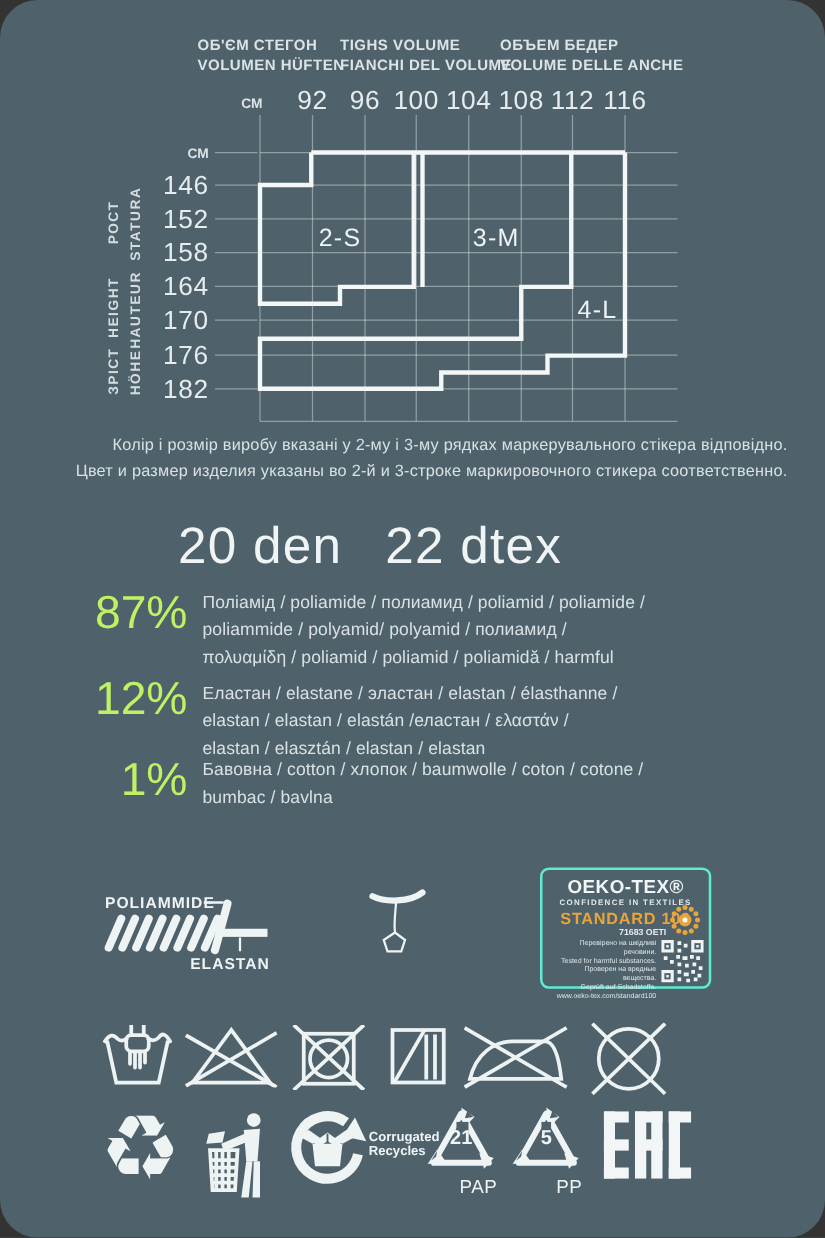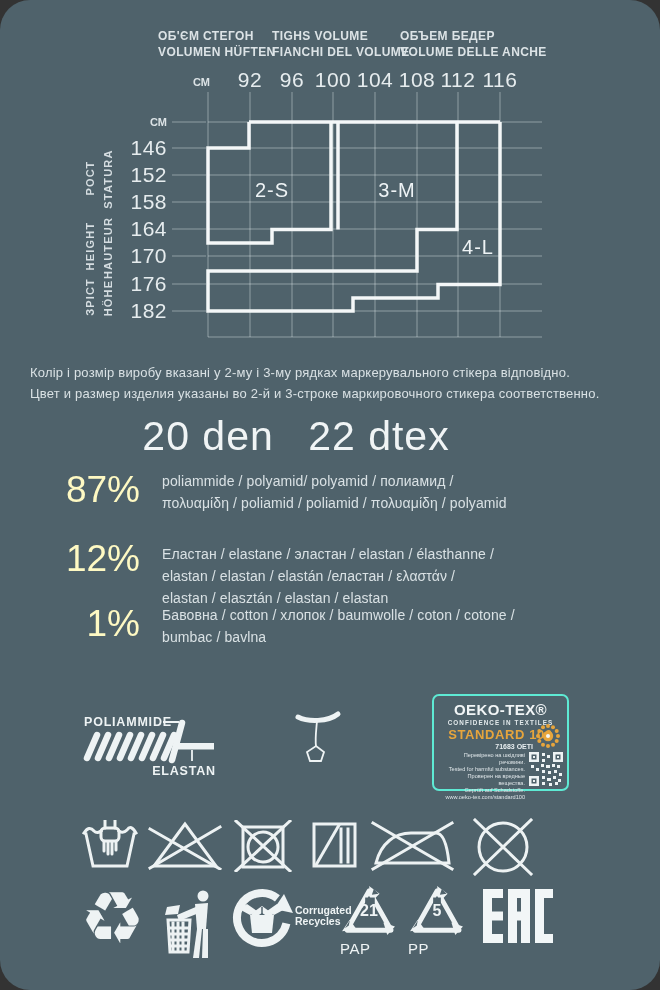--- a/index.html
+++ b/index.html
@@ -20,42 +20,42 @@
   .abs{position:absolute;}
   svg text{fill:var(--ink);}
   .hdr{font-size:12px;font-weight:600;letter-spacing:.4px;fill:#dce3e6;}
   .numtop{font-size:21px;letter-spacing:.5px;fill:#e6ecee;}
   .numleft{font-size:21px;letter-spacing:.5px;fill:#e6ecee;}
   .unit{font-size:11px;font-weight:600;fill:#dce3e6;}
   .rot{font-size:11px;font-weight:600;letter-spacing:1.2px;fill:#d5dde1;}
   .sizelbl{font-size:20px;letter-spacing:1px;fill:#eef3f5;}
   .grid{stroke:rgba(235,242,244,.42);stroke-width:1;fill:none;}
   .thick{stroke:#f4f7f8;stroke-width:3.5;fill:none;}
-  .notes{top:362px;left:30px;width:600px;text-align:left;
+  .notes{top:345px;left:30px;width:600px;text-align:right;
          font-size:13px;line-height:21px;letter-spacing:.2px;color:var(--ink-dim);}
   .density{top:413px;left:0;width:592px;text-align:center;font-size:41px;
            color:#f0f4f5;letter-spacing:1px;}
   .density span{margin:0 11px;}
-  .comp-pct{left:40px;width:100px;text-align:right;font-size:37px;color:#fef9c3;}
+  .comp-pct{left:50px;width:100px;text-align:right;font-size:37px;color:#bef264;}
   .comp-txt{left:162px;width:398px;font-size:14px;line-height:21.8px;color:var(--ink-dim);letter-spacing:.1px;}
   .care{stroke:#edf2f3;stroke-width:3;fill:none;stroke-linecap:square;}
   .care-round{stroke-linecap:round;}
   .solid{fill:#edf2f3;stroke:none;}
   .badge{top:694px;left:432px;width:137px;height:97px;border:2px solid #5eead4;
          border-radius:7px;box-sizing:border-box;text-align:center;}
   .badge-brand{font-size:15px;font-weight:bold;letter-spacing:.4px;margin-top:5px;color:#f1f5f6;}
   .badge-tag{font-size:6.3px;font-weight:bold;letter-spacing:1.1px;margin-top:1px;color:#e3eaec;}
   .badge-std{font-size:13px;font-weight:bold;letter-spacing:.6px;color:var(--accent);margin-top:1px;}
   .badge-num{font-size:7px;font-weight:bold;color:#e8eef0;text-align:right;padding-right:34px;margin-top:1px;}
   .badge-bottom{display:flex;align-items:flex-start;padding:2px 4px 0 6px;}
   .badge-statements{flex:1;text-align:right;font-size:5.6px;line-height:7px;color:#dfe6e9;}
   .mobius{font-family:"DejaVu Sans", sans-serif;font-size:72px;line-height:76px;color:#eef3f4;}
   .corr-txt{font-size:10.5px;line-height:11px;font-weight:700;color:#eef3f4;}
   .tri-num{font-size:16px;font-weight:bold;color:#eef3f4;text-align:center;}
-  .tri-mat{font-size:15px;letter-spacing:.5px;color:#eef3f4;text-align:left;}
+  .tri-mat{font-size:15px;letter-spacing:.5px;color:#eef3f4;text-align:right;}
   .yarn-lbl{font-size:12.5px;font-weight:bold;letter-spacing:.8px;fill:#eef3f4;}
   .sr-only{position:absolute;width:1px;height:1px;overflow:hidden;clip:rect(0 0 0 0);}
 </style>
 </head>
 <body>
 
 <div id="label">
 
   <svg class="abs" style="top:0;left:0" width="660" height="345" viewBox="0 0 660 345">
 
@@ -114,22 +114,23 @@
     <div>Цвет и размер изделия указаны во 2-й и 3-строке маркировочного стикера соответственно.</div>
   </div>
 
   <div class="abs density">
     <span>20 den</span>
     <span>22 dtex</span>
   </div>
 
   <div class="abs comp-pct" style="top:469px">87%</div>
   <div class="abs comp-txt" style="top:471px">
+    <div>Поліамід / poliamide / полиамид / poliamid / poliamide /</div>
     <div>poliammide / polyamid/ polyamid / полиамид /</div>
-    <div>πολυαμίδη / poliamid / poliamid / πολυαμίδη / polyamid</div>
+    <div>πολυαμίδη / poliamid / poliamid / poliamidă / harmful</div>
   </div>
 
   <div class="abs comp-pct" style="top:538px">12%</div>
   <div class="abs comp-txt" style="top:544px">
     <div>Еластан / elastane / эластан / elastan / élasthanne /</div>
     <div>elastan / elastan / elastán /еластан / ελαστάν /</div>
     <div>elastan / elasztán / elastan / elastan</div>
   </div>
 
   <div class="abs comp-pct" style="top:603px">1%</div>

